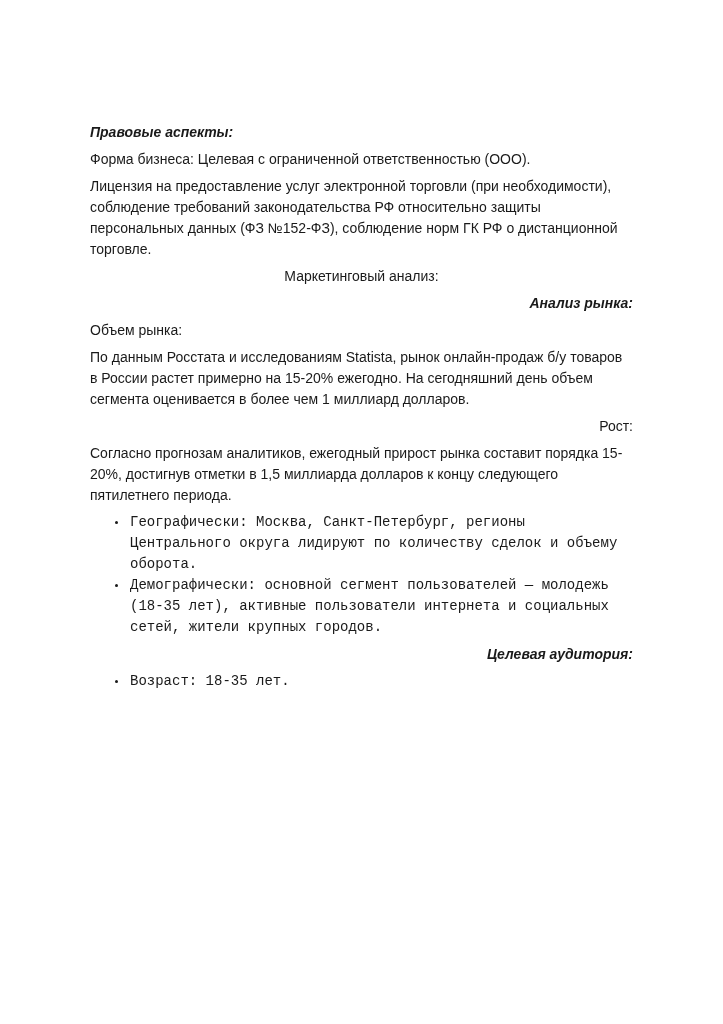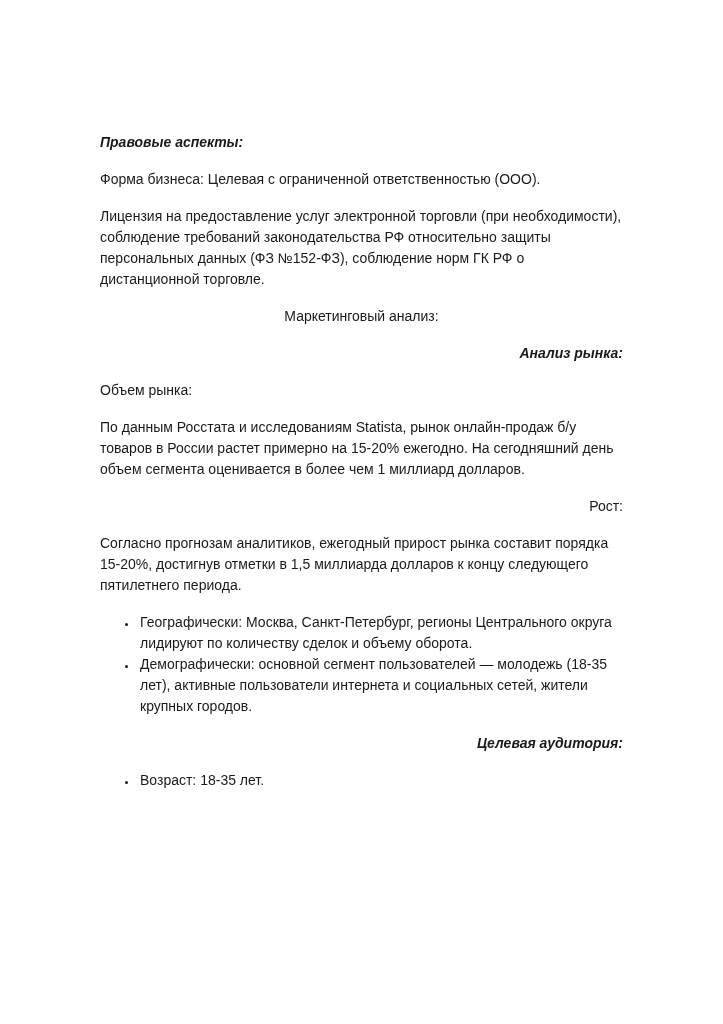--- a/index.html
+++ b/index.html
@@ -14,38 +14,39 @@
     box-sizing: border-box;
     padding: 116px 84px 0 84px;
     background: #ffffff;
     color: #1a1a1a;
     font-family: "Liberation Sans", "DejaVu Sans", sans-serif;
     font-size: 14px;
     line-height: 21px;
     overflow: hidden;
   }
   .page p, .page ul {
-    margin: 16px;
+    margin: 6px;
     padding: 0;
   }
   .b  { font-weight: normal; }
   .bi { font-weight: bold; font-style: italic; }
   .center { text-align: center; }
 
   .mb9  { margin-bottom: 9px; }
   .mb11 { margin-bottom: 11px; text-align: right; }
   .mb13 { margin-bottom: 13px; }
   .mb15 { margin-bottom: 15px; }
   .mb38 { margin-bottom: 38px; }
   .mb40 { margin-bottom: 40px; }
   .mb41 { margin-bottom: 41px; }
 
   ul.doc-list {
     list-style: disc outside;
     padding-left: 38px;
+    font-family: Liberation Mono, monospace;
   }
   ul.doc-list li {
     padding-left: 2px;
   }
   ul.doc-list li::marker {
     font-size: 11px;
   }
 </style>
 </head>
 <body>

